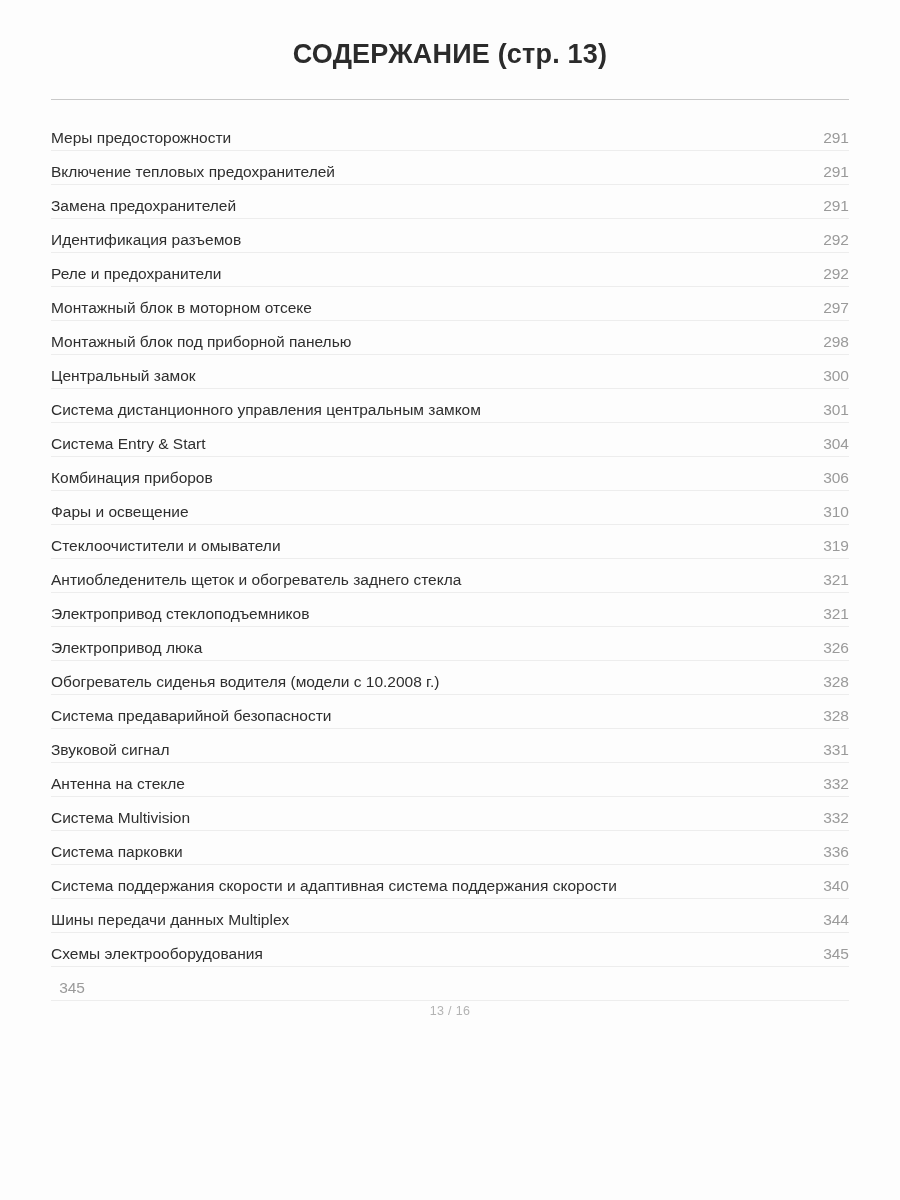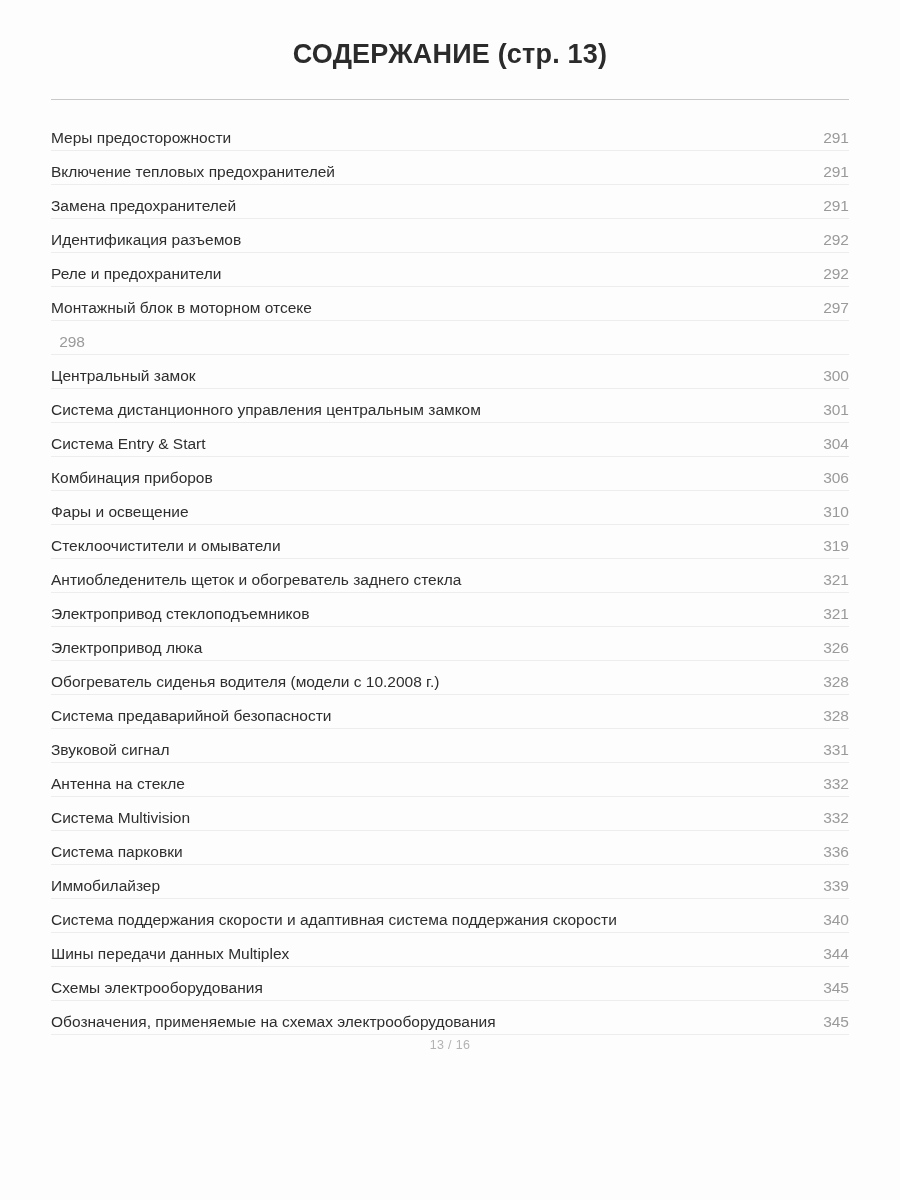--- a/index.html
+++ b/index.html
@@ -123,20 +123,21 @@
       </li>
       <li class="toc-row">
         <span class="toc-title">Реле и предохранители</span>
         <span class="toc-page">292</span>
       </li>
       <li class="toc-row">
         <span class="toc-title">Монтажный блок в моторном отсеке</span>
         <span class="toc-page">297</span>
       </li>
       <li class="toc-row">
+        <span class="toc-title">Монтажный блок под приборной панелью</span>
         <span class="toc-page">298</span>
       </li>
       <li class="toc-row">
         <span class="toc-title">Центральный замок</span>
         <span class="toc-page">300</span>
       </li>
       <li class="toc-row">
         <span class="toc-title">Система дистанционного управления центральным замком</span>
         <span class="toc-page">301</span>
       </li>
@@ -186,37 +187,32 @@
       </li>
       <li class="toc-row">
         <span class="toc-title">Система Multivision</span>
         <span class="toc-page">332</span>
       </li>
       <li class="toc-row">
         <span class="toc-title">Система парковки</span>
         <span class="toc-page">336</span>
       </li>
       <li class="toc-row">
-        <span class="toc-title">Иммобилайзер</span>
-        <span class="toc-page">339</span>
-      </li>
-      <li class="toc-row">
         <span class="toc-title">Система поддержания скорости и адаптивная система поддержания скорости</span>
         <span class="toc-page">340</span>
       </li>
       <li class="toc-row">
         <span class="toc-title">Шины передачи данных Multiplex</span>
         <span class="toc-page">344</span>
       </li>
       <li class="toc-row">
         <span class="toc-title">Схемы электрооборудования</span>
         <span class="toc-page">345</span>
       </li>
       <li class="toc-row">
-        <span class="toc-title">Обозначения, применяемые на схемах электрооборудования</span>
         <span class="toc-page">345</span>
       </li>
     </ul>
 
   <div class="footer">
     <span class="footer-pagination">13 / 16</span>
   </div>
 
 </div>
 

